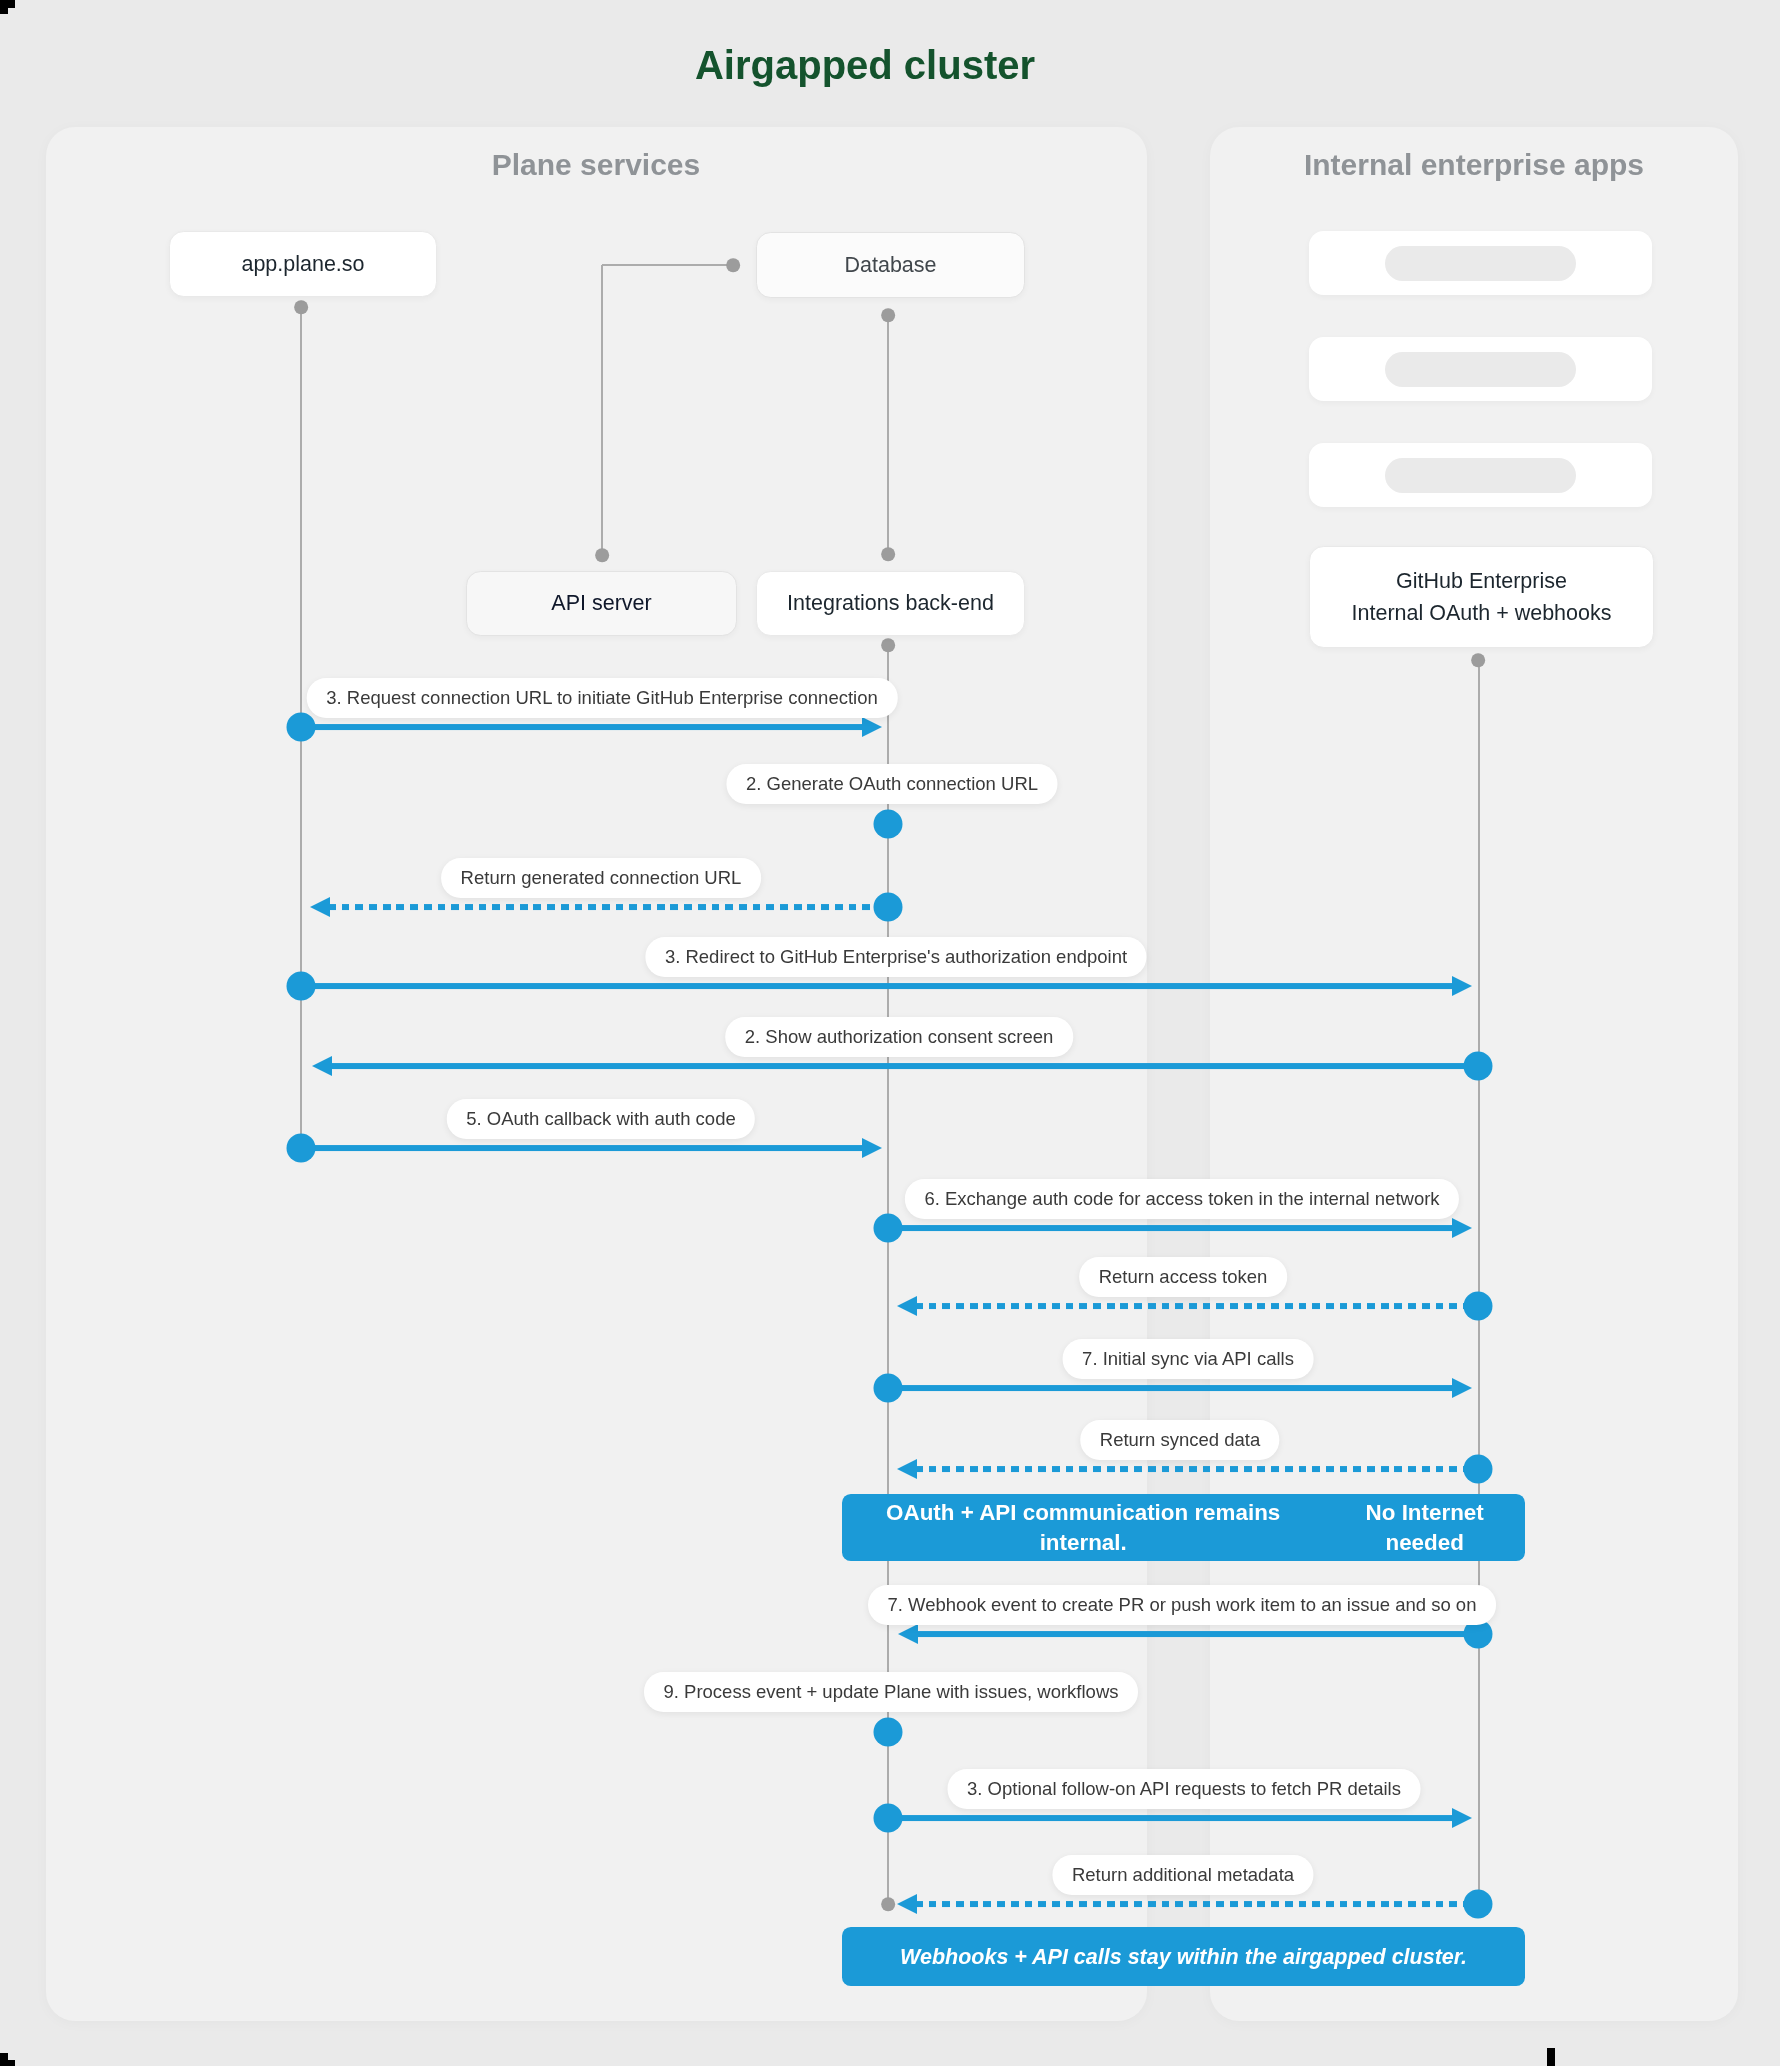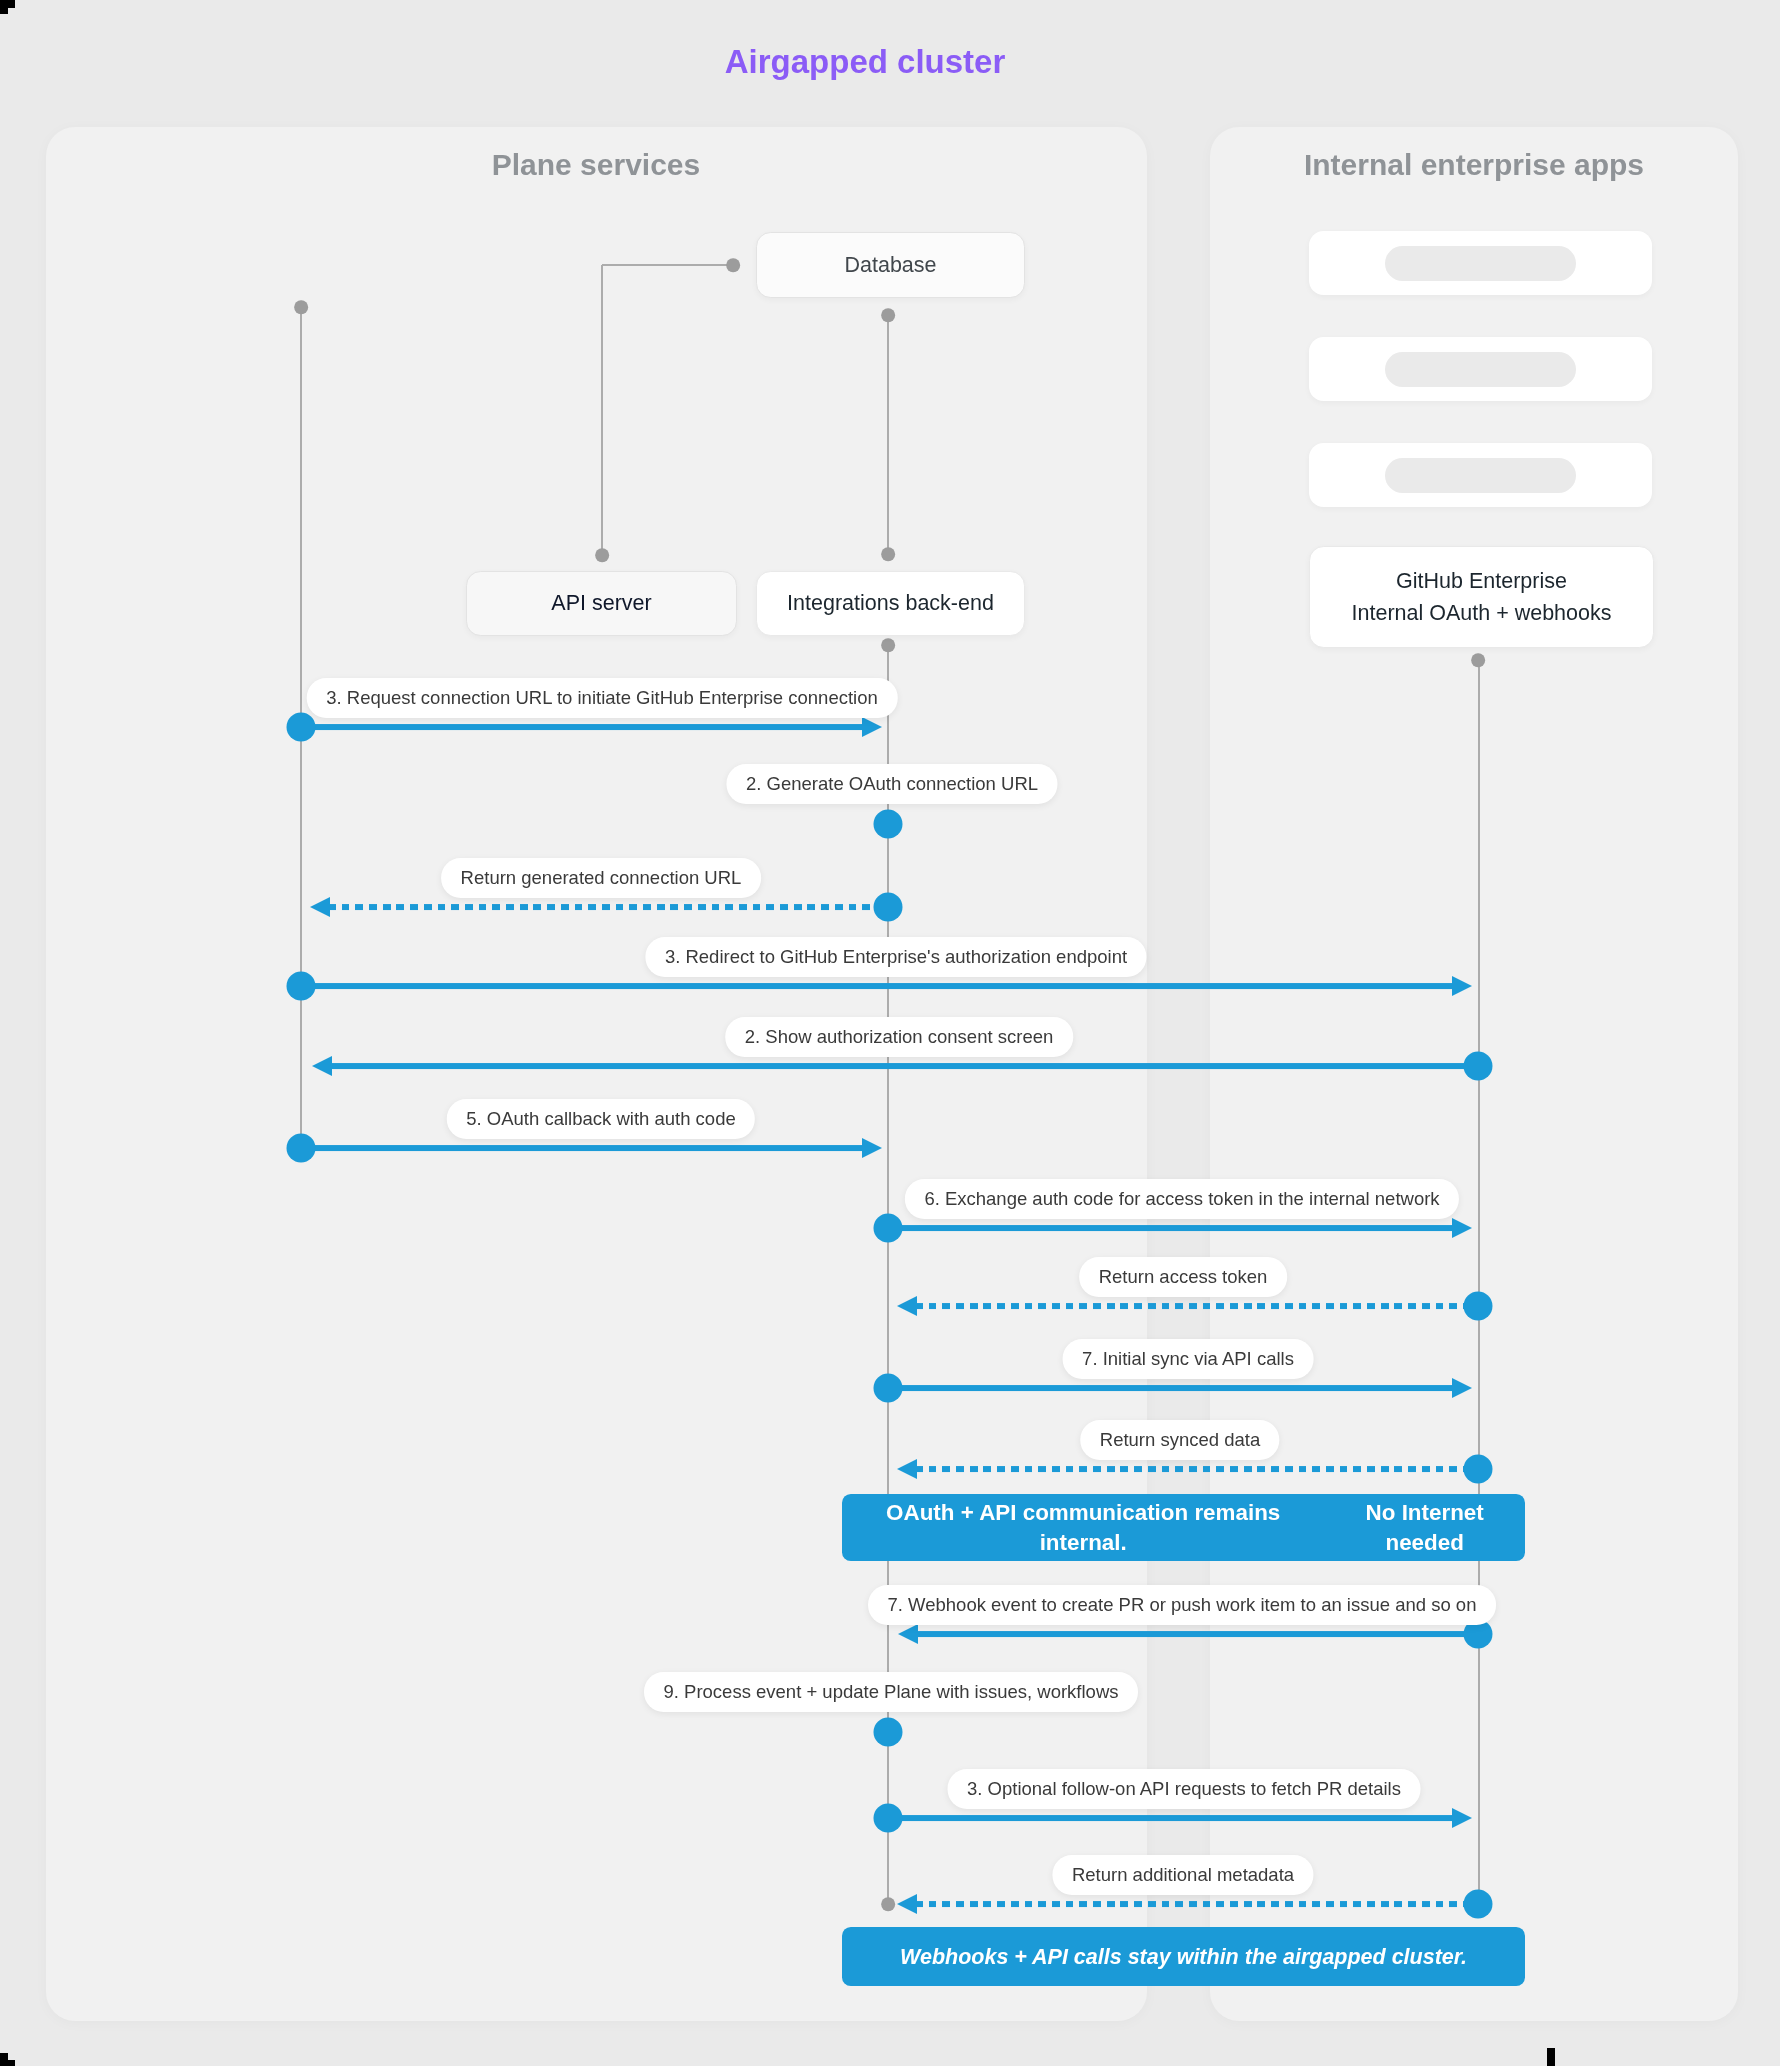--- a/index.html
+++ b/index.html
@@ -1,21 +1,21 @@
 <!DOCTYPE html>
 <html><head>
 <meta charset="utf-8">
 <style>
   html,body{margin:0;padding:0;background:#EAEAEA;}
   body{font-family:"Liberation Sans", sans-serif;}
   #canvas{position:relative;width:1781px;height:2067px;background:#EAEAEA;overflow:hidden;}
 
   .panel{position:absolute;background:#F1F1F1;border-radius:29px;box-shadow:0 2px 13.7px rgba(0,0,0,0.03);}
   .panel-title{position:absolute;transform:translateX(-50%);font-size:30px;font-weight:bold;color:#8F9397;white-space:nowrap;}
-  .main-title{position:absolute;transform:translateX(-50%);font-size:33px;font-weight:bold;color:#8b5cf6;white-space:nowrap;}
+  .main-title{position:absolute;transform:translateX(-50%);font-size:40px;font-weight:bold;color:#14532d;white-space:nowrap;}
 
   .node{position:absolute;display:flex;align-items:center;justify-content:center;background:#FFFFFF;
         border:1px solid #E9E9E9;border-radius:14.6px;font-size:21.5px;color:#1C262E;
         box-shadow:0 2px 5.9px rgba(0,0,0,0.04);text-align:center;}
   .node.muted{background:#F7F7F7;border-color:#E3E3E3;color:#0f172a;}
   .node.soft{background:#FBFBFB;border-color:#E3E3E3;color:#41474C;}
   .node.multiline{flex-direction:column;line-height:32px;}
 
   .card{position:absolute;background:#FFFFFF;border-radius:14.6px;box-shadow:0 2px 5.9px rgba(0,0,0,0.04);
         display:flex;align-items:center;justify-content:center;}
@@ -72,20 +72,23 @@
 
   <div class="gdot" style="left:301px;top:307px;"></div>
   <div class="gdot" style="left:602px;top:555px;"></div>
   <div class="gdot" style="left:733px;top:265px;"></div>
   <div class="gdot" style="left:888px;top:315px;"></div>
   <div class="gdot" style="left:888px;top:554px;"></div>
   <div class="gdot" style="left:888px;top:645px;"></div>
   <div class="gdot" style="left:1478px;top:660px;"></div>
   <div class="gdot" style="left:888px;top:1904px;"></div>
 
+  <div class="node" style="left:169px;top:231px;width:266px;height:64px;">
+    <span>app.plane.so</span>
+  </div>
   <div class="node soft" style="left:756px;top:232px;width:267px;height:64px;">
     <span>Database</span>
   </div>
   <div class="node muted" style="left:466px;top:571px;width:269px;height:63px;">
     <span>API server</span>
   </div>
   <div class="node" style="left:756px;top:571px;width:267px;height:63px;">
     <span>Integrations back-end</span>
   </div>
   <div class="node multiline" style="left:1309px;top:546px;width:343px;height:100px;">

